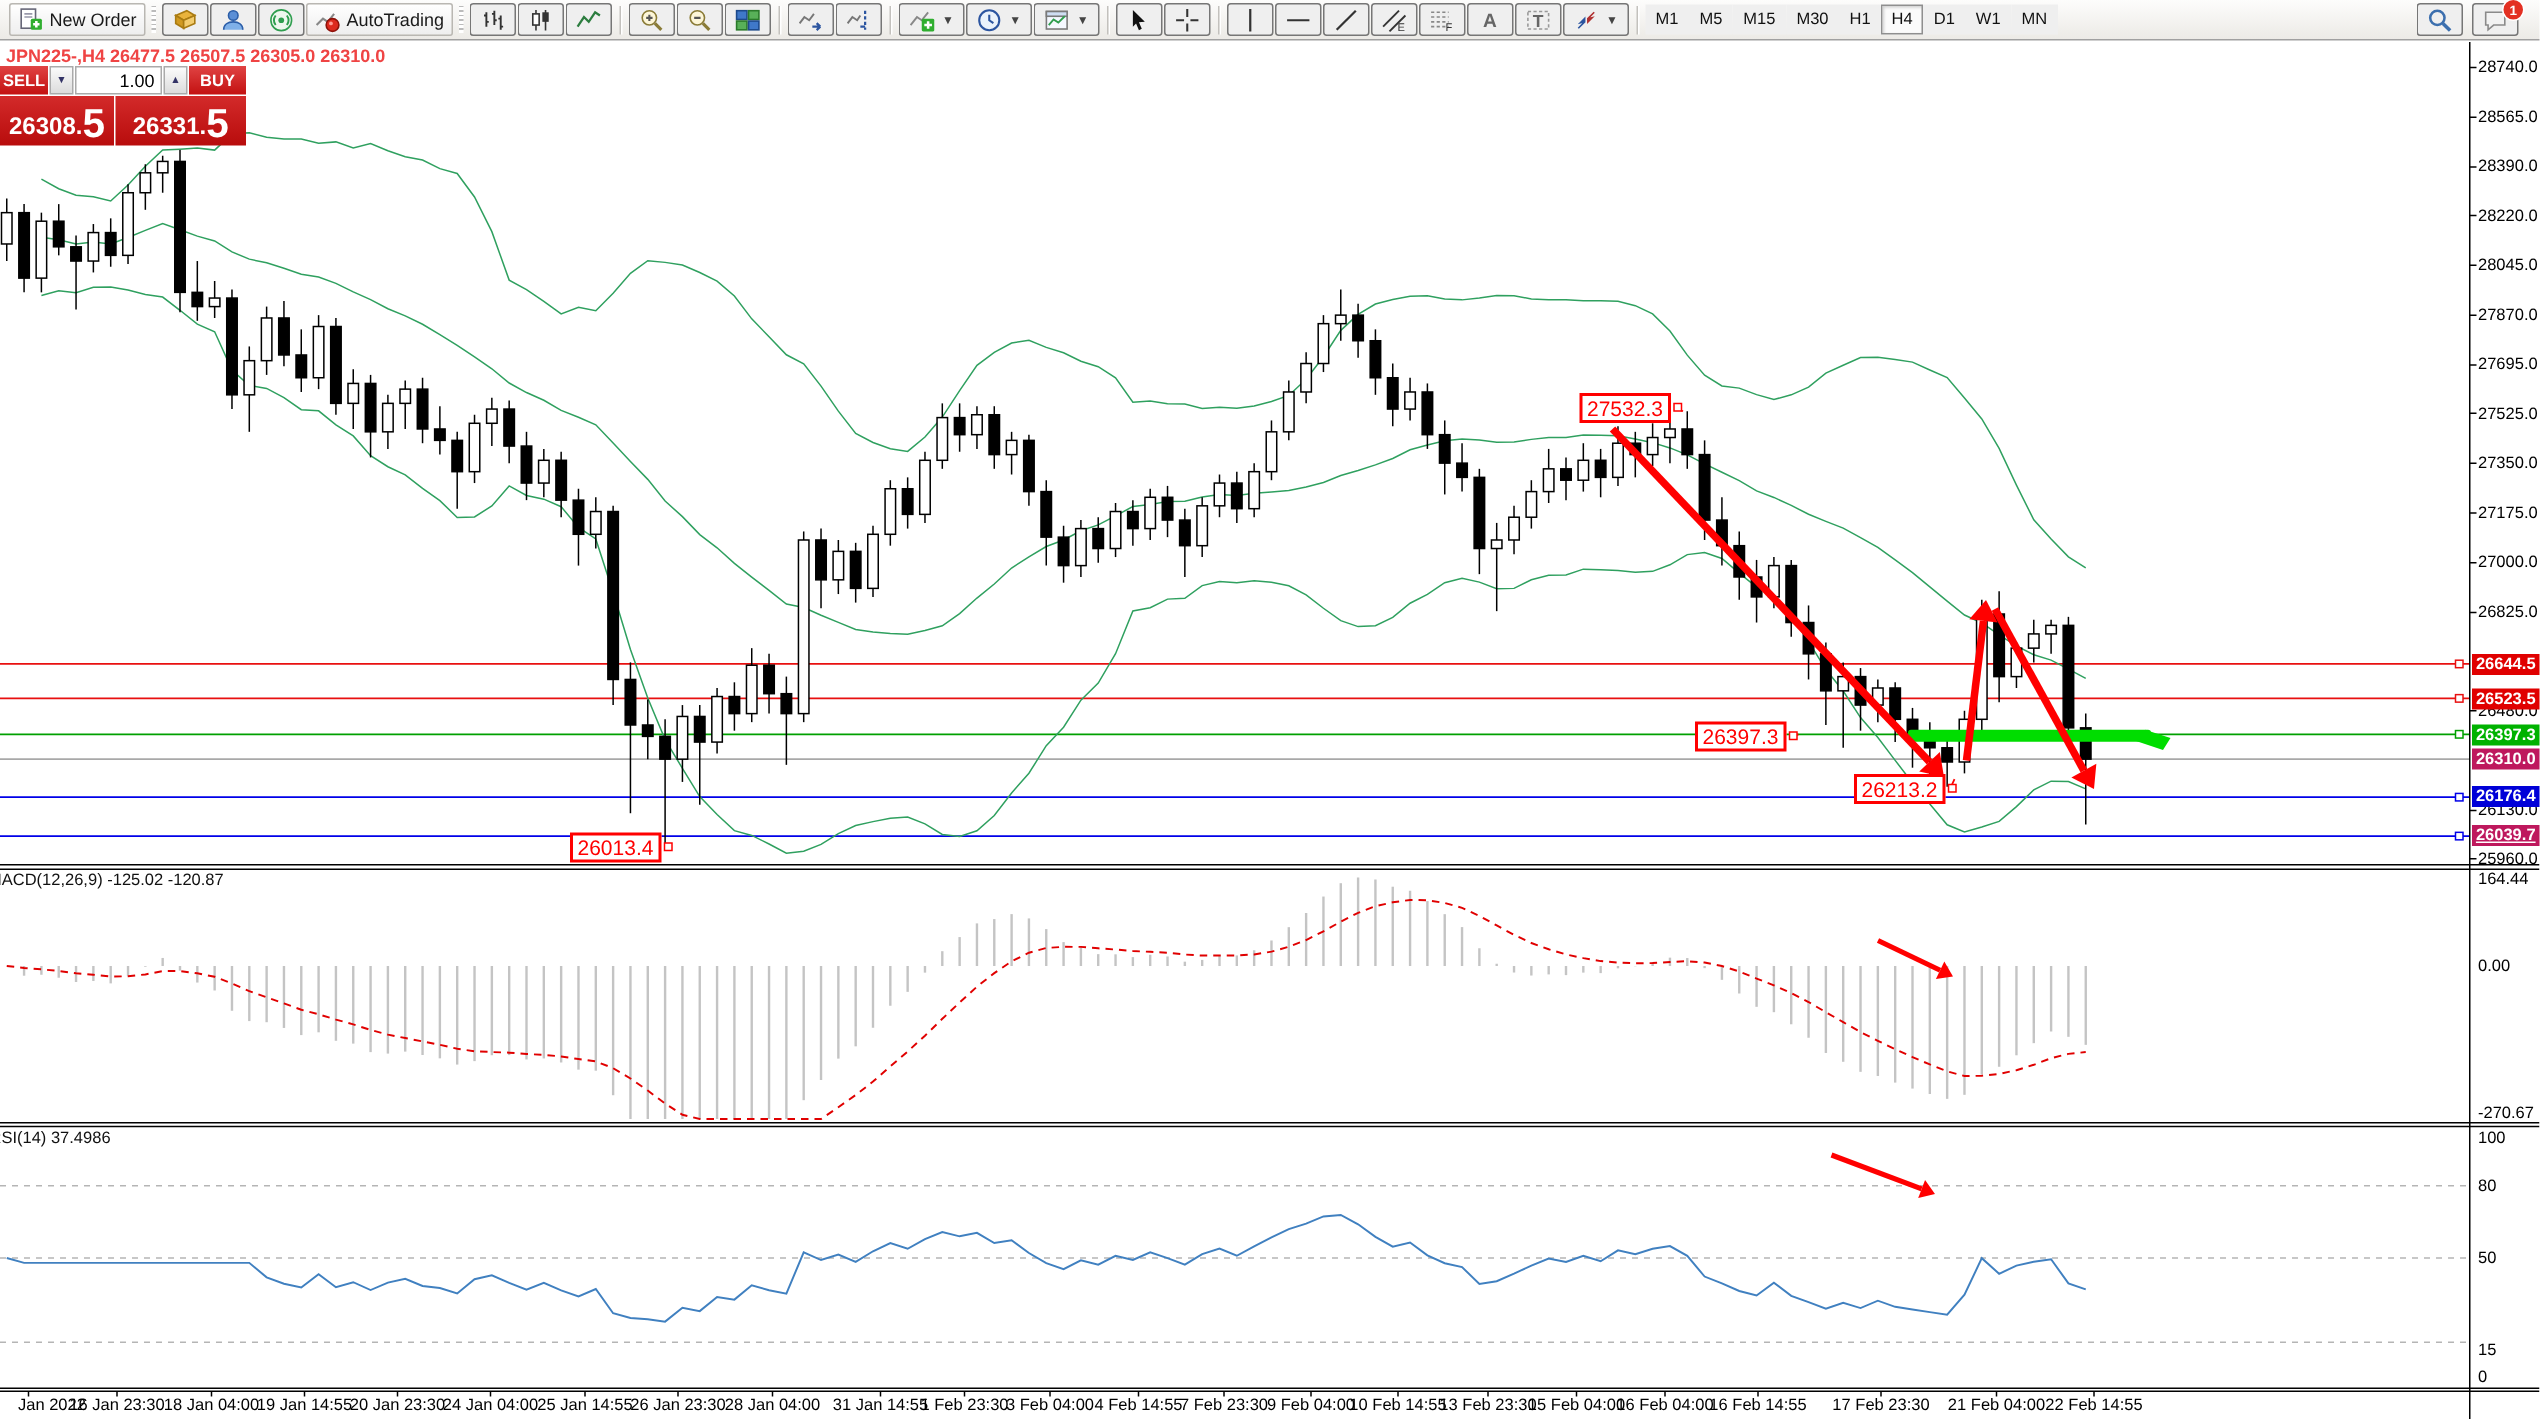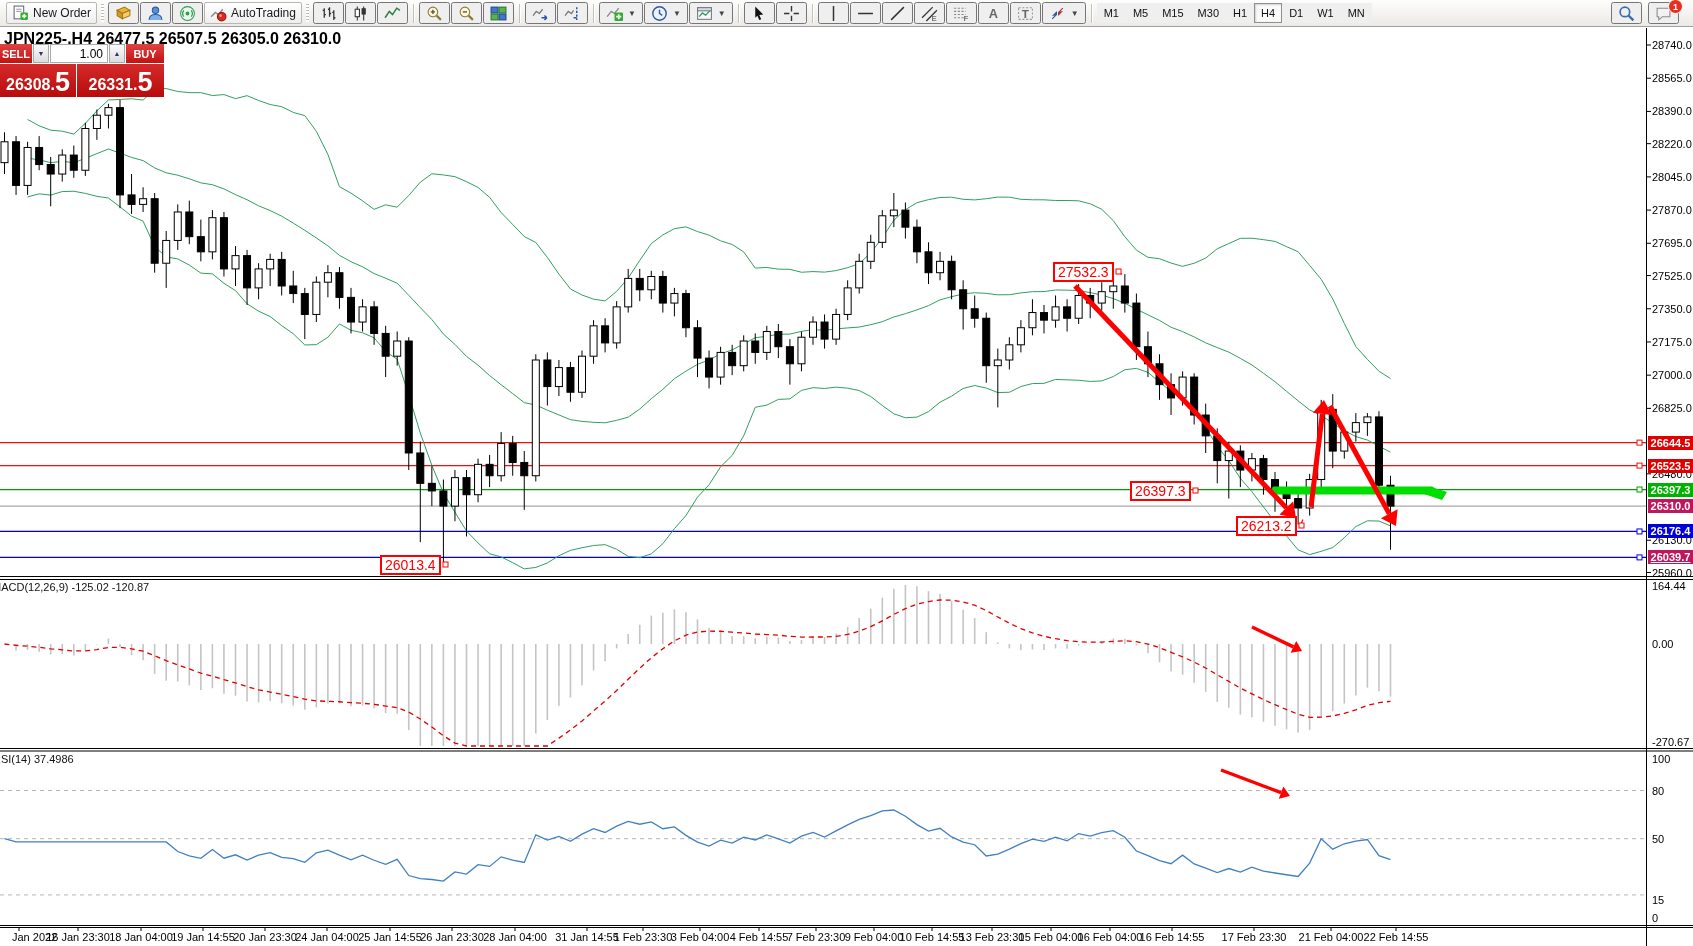--- a/index.html
+++ b/index.html
@@ -13,21 +13,21 @@
   .tsep{width:1px;height:19px;background:#c3c1bd;margin:0 4px;box-shadow:1px 0 0 #fff}
   .grip{width:3px;height:18px;margin:0 3px;background:repeating-linear-gradient(#bbb 0 1px,#fff 1px 3px)}
   .caret{font-size:8px;color:#444;margin-left:1px}
   .tf{font-size:11px;height:20px;display:flex;align-items:center;padding:0 6px;border:1px solid transparent;color:#111}
   .tf.active{background:#fbfbfb;border:1px solid #8f8f8f;box-shadow:inset 1px 1px 2px #cfcfcf}
   .icon16{width:17px;height:17px;display:block}
   .rightgrp{margin-left:auto;display:flex;align-items:center;gap:6px;padding-right:8px}
   .badge{position:absolute;right:-6px;top:-5px;width:13px;height:13px;border-radius:50%;background:#e33022;color:#fff;
          font-size:9px;font-weight:700;display:flex;align-items:center;justify-content:center;border:1px solid #fff}
   
-  .sym-header{position:absolute;left:4px;top:30px;font-size:16px;font-weight:700;color:#000000;z-index:20}
+  .sym-header{position:absolute;left:4px;top:30px;font-size:12px;font-weight:700;color:#ef4444;z-index:20}
   .axis-label{position:absolute;left:1652px;font-size:11px;color:#000;white-space:nowrap;z-index:5}
   .panel-label{position:absolute;font-size:11px;color:#111;z-index:6;white-space:nowrap}
   .price-tag{position:absolute;left:1648px;width:45px;height:14px;color:#fff;font-size:11px;font-weight:700;
              text-align:center;line-height:14px;z-index:7}
   .date-label{position:absolute;top:931px;font-size:11px;color:#000;white-space:nowrap;transform:translateX(-50%);z-index:5}
   .date-label.first{transform:none}
   .callout{position:absolute;border:2px solid #f00;background:#fff;color:#f00;font-size:14px;line-height:16px;
            padding:0 3px;z-index:18;white-space:nowrap}
   
   .trade-panel{position:absolute;left:0;top:44px;width:164px;z-index:30;font-family:"Liberation Sans",sans-serif}

